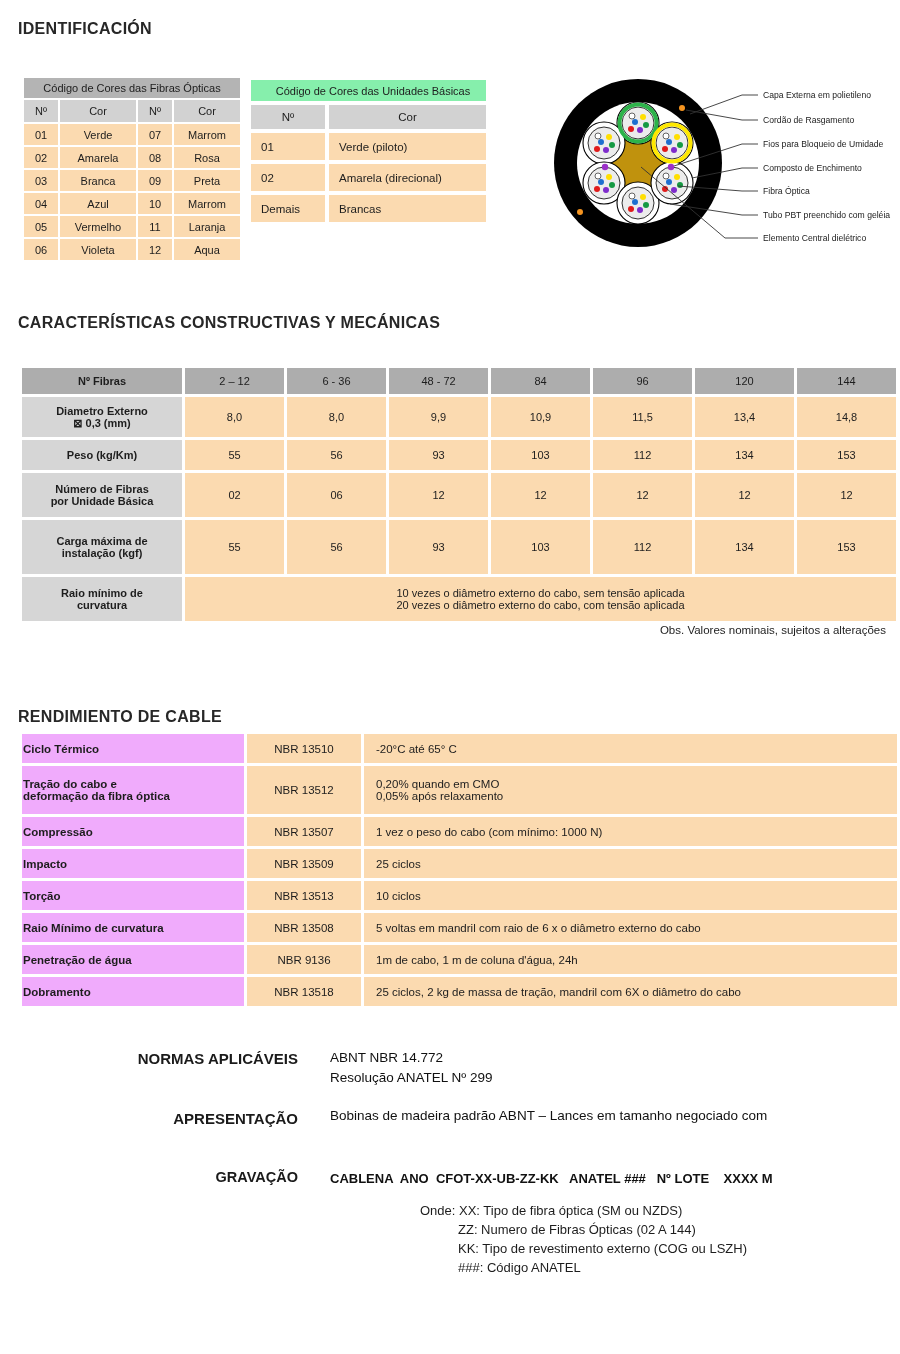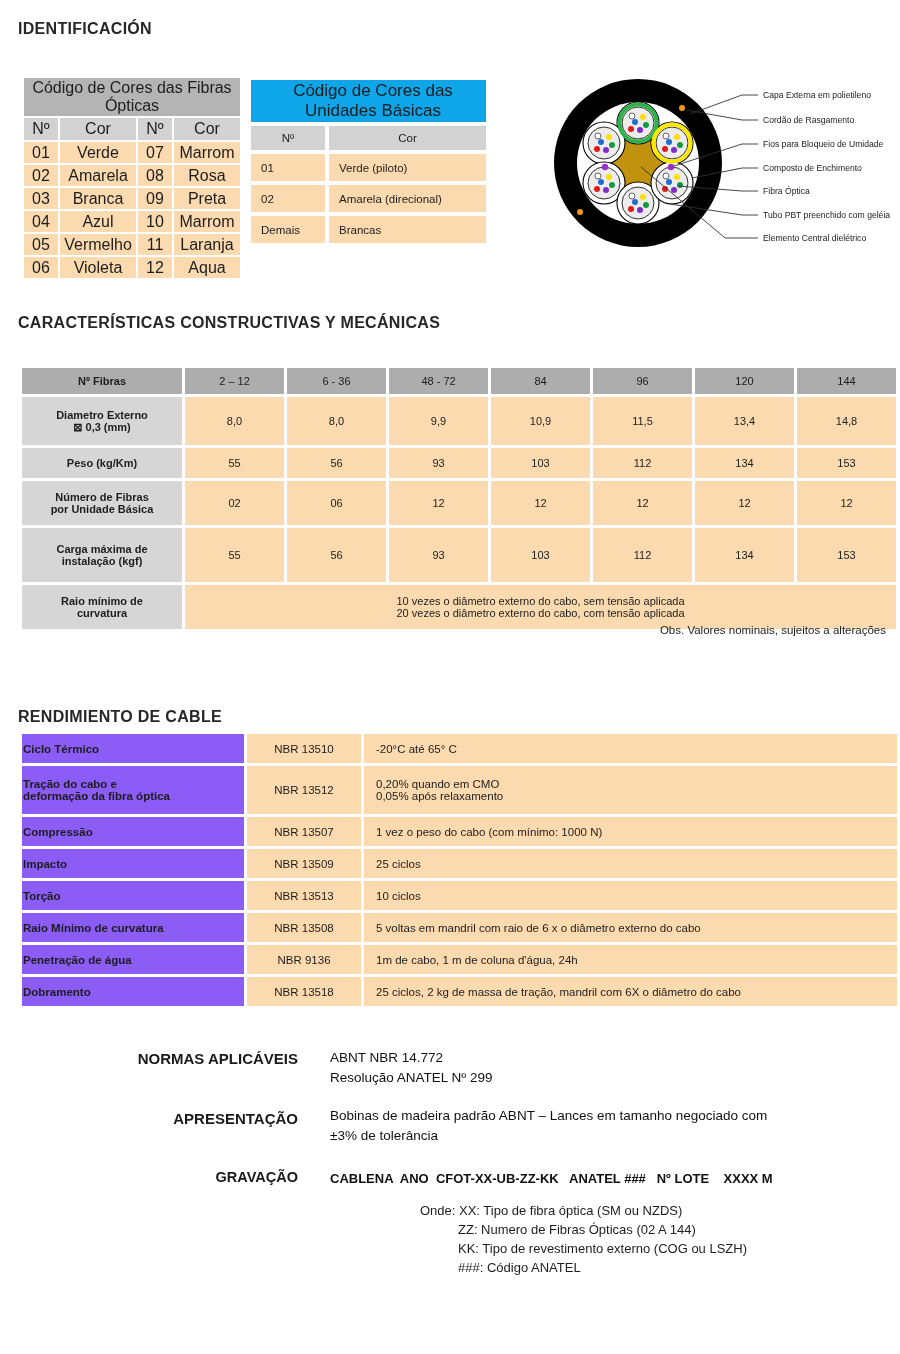--- a/index.html
+++ b/index.html
@@ -4,40 +4,40 @@
 <style>
   html,body{margin:0;padding:0;background:#fff;}
   .sheet{position:relative;width:900px;height:1354px;background:#fff;overflow:hidden;
          font-family:"Liberation Sans", sans-serif;color:#1d1d1d;}
   .hsec{position:absolute;font-size:16px;font-weight:bold;color:#272727;letter-spacing:.3px;white-space:nowrap;}
   table{border-collapse:separate;position:absolute;background:#fff;}
   td,th{font-weight:normal;}
   .pre{white-space:pre-line;}
 
   
-  .cctbl{border-spacing:2px;font-size:16px;}
+  .cctbl{border-spacing:2px;font-size:11px;}
   .cctbl .ttl{background:#b4b4b4;text-align:center;height:18px;}
   .cctbl th{background:#d2d2d2;text-align:center;height:20px;}
   .cctbl td{background:#fbdab0;text-align:center;height:19px;}
   .ubtbl{border-spacing:4px;font-size:11.5px;}
-  .ubtbl .ttl{background:#0ea5e9;text-align:center;height:19px;font-size:17px;}
+  .ubtbl .ttl{background:#86efac;text-align:center;height:19px;font-size:11px;}
   .ubtbl th{background:#d2d2d2;text-align:center;height:22px;}
   .ubtbl td{background:#fbdab0;text-align:left;padding-left:10px;height:25px;}
 
   
   .chtbl{border-spacing:3px;font-size:11px;}
   .chtbl th{background:#adadad;text-align:center;height:24px;font-weight:bold;}
   .chtbl th.num{font-weight:normal;margin-top:24px;}
   .chtbl td.lbl{background:#d6d6d6;text-align:center;font-weight:bold;}
   .chtbl td.o{background:#fbdab0;text-align:center;}
   .obs{position:absolute;font-size:11.5px;color:#1d1d1d;text-align:right;}
 
   
   .pftbl{border-spacing:3px;font-size:11.5px;}
-  .pftbl td.lbl{background:#8b5cf6;font-weight:bold;text-align:left;}
+  .pftbl td.lbl{background:#f0abfc;font-weight:bold;text-align:left;}
   .pftbl td.nbr{background:#fbdab0;text-align:center;}
   .pftbl td.val{background:#fbdab0;text-align:left;padding-left:12px;}
 
   
   .flabel{position:absolute;width:280px;text-align:right;font-weight:bold;font-size:15px;color:#1a1a1a;white-space:nowrap;}
   .fval{position:absolute;font-size:13.5px;line-height:20px;color:#111;}
   .fval.bold{font-weight:bold;white-space:pre;font-size:13px;}
   .onde{position:absolute;font-size:13px;line-height:19px;}
   .italic{position:absolute;font-size:13.5px;font-style:italic;}
   svg text{font-family:"Liberation Sans", sans-serif;}
@@ -186,21 +186,21 @@
         <tr>
       <th style="width:158px;">Nº Fibras</th>
       <th class="num" style="width:97px;">2 – 12</th>
       <th class="num" style="width:97px;">6 - 36</th>
       <th class="num" style="width:97px;">48 - 72</th>
       <th class="num" style="width:97px;">84</th>
       <th class="num" style="width:97px;">96</th>
       <th class="num" style="width:97px;">120</th>
       <th class="num" style="width:97px;">144</th>
     </tr>
-    <tr style="height:48px;margin-top:44px;">
+    <tr style="height:40px;margin-top:44px;">
       <td class="lbl pre">Diametro Externo
 ⊠ 0,3 (mm)</td>
       <td class="o">8,0</td>
       <td class="o">8,0</td>
       <td class="o">9,9</td>
       <td class="o">10,9</td>
       <td class="o">11,5</td>
       <td class="o">13,4</td>
       <td class="o">14,8</td>
     </tr>
@@ -298,21 +298,20 @@
 
   <div class="flabel" style="left:18px;top:1050px;">NORMAS APLICÁVEIS</div>
   <div class="fval" style="left:330px;top:1048px;">
     <div>ABNT NBR 14.772</div>
     <div>Resolução ANATEL Nº 299</div>
   </div>
 
   <div class="flabel" style="left:18px;top:1110px;">APRESENTAÇÃO</div>
   <div class="fval" style="left:330px;top:1106px;">
     <div>Bobinas de madeira padrão ABNT – Lances em tamanho negociado com</div>
-    <div>±3% de tolerância</div>
   </div>
 
   <div class="flabel" style="left:18px;top:1169px;font-size:14.5px;">GRAVAÇÃO</div>
   <div class="fval bold" style="left:330px;top:1169px;">CABLENA  ANO  CFOT-XX-UB-ZZ-KK   ANATEL ###   Nº LOTE    XXXX M</div>
 
   <div class="onde" style="left:420px;top:1201px;">Onde: XX: Tipo de fibra óptica (SM ou NZDS)</div>
   <div class="onde" style="left:458px;top:1220px;">ZZ: Numero de Fibras Ópticas (02 A 144)</div>
   <div class="onde" style="left:458px;top:1239px;">KK: Tipo de revestimento externo (COG ou LSZH)</div>
   <div class="onde" style="left:458px;top:1258px;">###: Código ANATEL</div>
 

